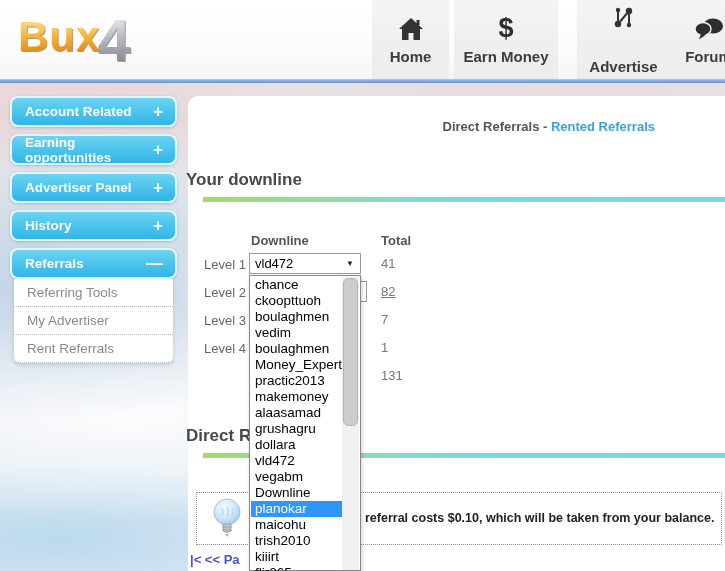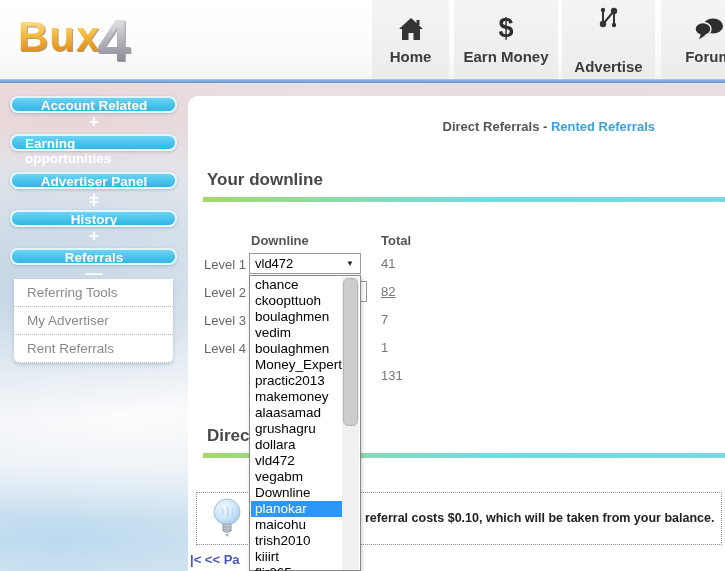--- a/index.html
+++ b/index.html
@@ -42,39 +42,39 @@
       radial-gradient(ellipse 480px 190px at 4% 42%, rgba(172,198,223,.55), transparent 70%),
       radial-gradient(ellipse 560px 150px at 18% 68%, rgba(255,255,255,.85), transparent 70%),
       radial-gradient(ellipse 480px 110px at 8% 93%, rgba(150,200,235,.5), transparent 70%),
       linear-gradient(180deg,#e9e2e5 0%,#e0e6ec 30%,#e9eef2 62%,#dfeaf3 100%); }
 
   
   .panel { position:absolute; left:188px; top:96px; width:537px; height:475px;
            background:#fff; border-radius:10px 0 0 0; }
 
   
-  .acc-btn { position:absolute; left:10px; width:167px; height:17px; border-radius:8px;
+  .acc-btn { position:absolute; left:10px; width:167px; height:31px; border-radius:8px;
              background:linear-gradient(180deg,#6dd4f3 0%,#4cc4ec 50%,#32b5e6 100%);
              border:2px solid rgba(255,255,255,.85);
              box-shadow:0 1px 3px rgba(60,120,160,.35);
              display:flex; align-items:center; justify-content:space-between;
-             padding:0 12px 0 13px; cursor:pointer;flex-direction:column; }
+             padding:0 12px 0 13px; cursor:pointer; }
   .acc-label { color:#fff; font-size:13.5px; font-weight:bold; }
   .acc-sign { color:#fff; font-size:17px; font-weight:bold; line-height:1; }
   .ref-panel { position:absolute; left:14px; top:279px; width:159px; height:84px;
                background:#fff; border-radius:0 0 6px 6px; box-shadow:0 2px 4px rgba(80,110,140,.25); }
   .ref-item { height:28px; line-height:27px; padding-left:13px; font-size:13.5px; color:#8a8a8a;
               border-bottom:1px dotted #b8b8b8; cursor:pointer; }
 
   
   .breadcrumb { position:absolute; top:119px; right:70px; font-size:13px; font-weight:bold;
                 color:#555; white-space:nowrap; }
   .breadcrumb a { color:#3aa1d9; text-decoration:none; cursor:pointer; }
 
-  .section-title { position:absolute; left:207px; font-size:17px; font-weight:bold; color:#484848; }
+  .section-title { position:absolute; left:186px; font-size:17px; font-weight:bold; color:#484848; }
   .grad-bar { position:absolute; left:203px; width:522px; height:5px;
               background:linear-gradient(90deg,#a3d96a 0%,#8cdcb0 28%,#74d9e6 55%,#79d7e7 100%); }
 
   .col-head { position:absolute; font-size:13px; font-weight:bold; color:#555; }
   .lvl-label { position:absolute; left:204px; font-size:13px; color:#666; }
   .total-val { position:absolute; left:381px; font-size:13px; color:#777; }
 
   .select-box { position:absolute; left:249px; height:21px; background:#fff;
                 border:1px solid #999; display:flex; align-items:center; cursor:pointer; }
   .select-box .sel-text { font-size:13px; color:#000; padding-left:5px; flex:1; }
@@ -120,21 +120,21 @@
       <span class="nav-label">Home</span>
     </div>
 
     <div class="nav-item" style="left:454px;width:104px;">
       <span class="nav-icon">
         <span class="dollar-glyph">$</span>
       </span>
       <span class="nav-label">Earn Money</span>
     </div>
 
-    <div class="nav-item" style="left:562px;width:93px;gap:28px;">
+    <div class="nav-item" style="left:577px;width:93px;gap:28px;">
       <span class="nav-icon">
         <svg width="24" height="24" viewBox="0 0 24 24">
           <line x1="6" y1="5" x2="6" y2="18" stroke="#333" stroke-width="2"></line>
           <line x1="6" y1="18" x2="17" y2="5" stroke="#333" stroke-width="2"></line>
           <line x1="17" y1="5" x2="17" y2="18" stroke="#333" stroke-width="2"></line>
           <circle cx="6" cy="4" r="2.2" fill="#333"></circle>
           <circle cx="6" cy="18" r="3.2" fill="#333"></circle>
           <circle cx="17" cy="5" r="3.2" fill="#333"></circle>
           <circle cx="17" cy="19" r="2.2" fill="#333"></circle>
         </svg>

